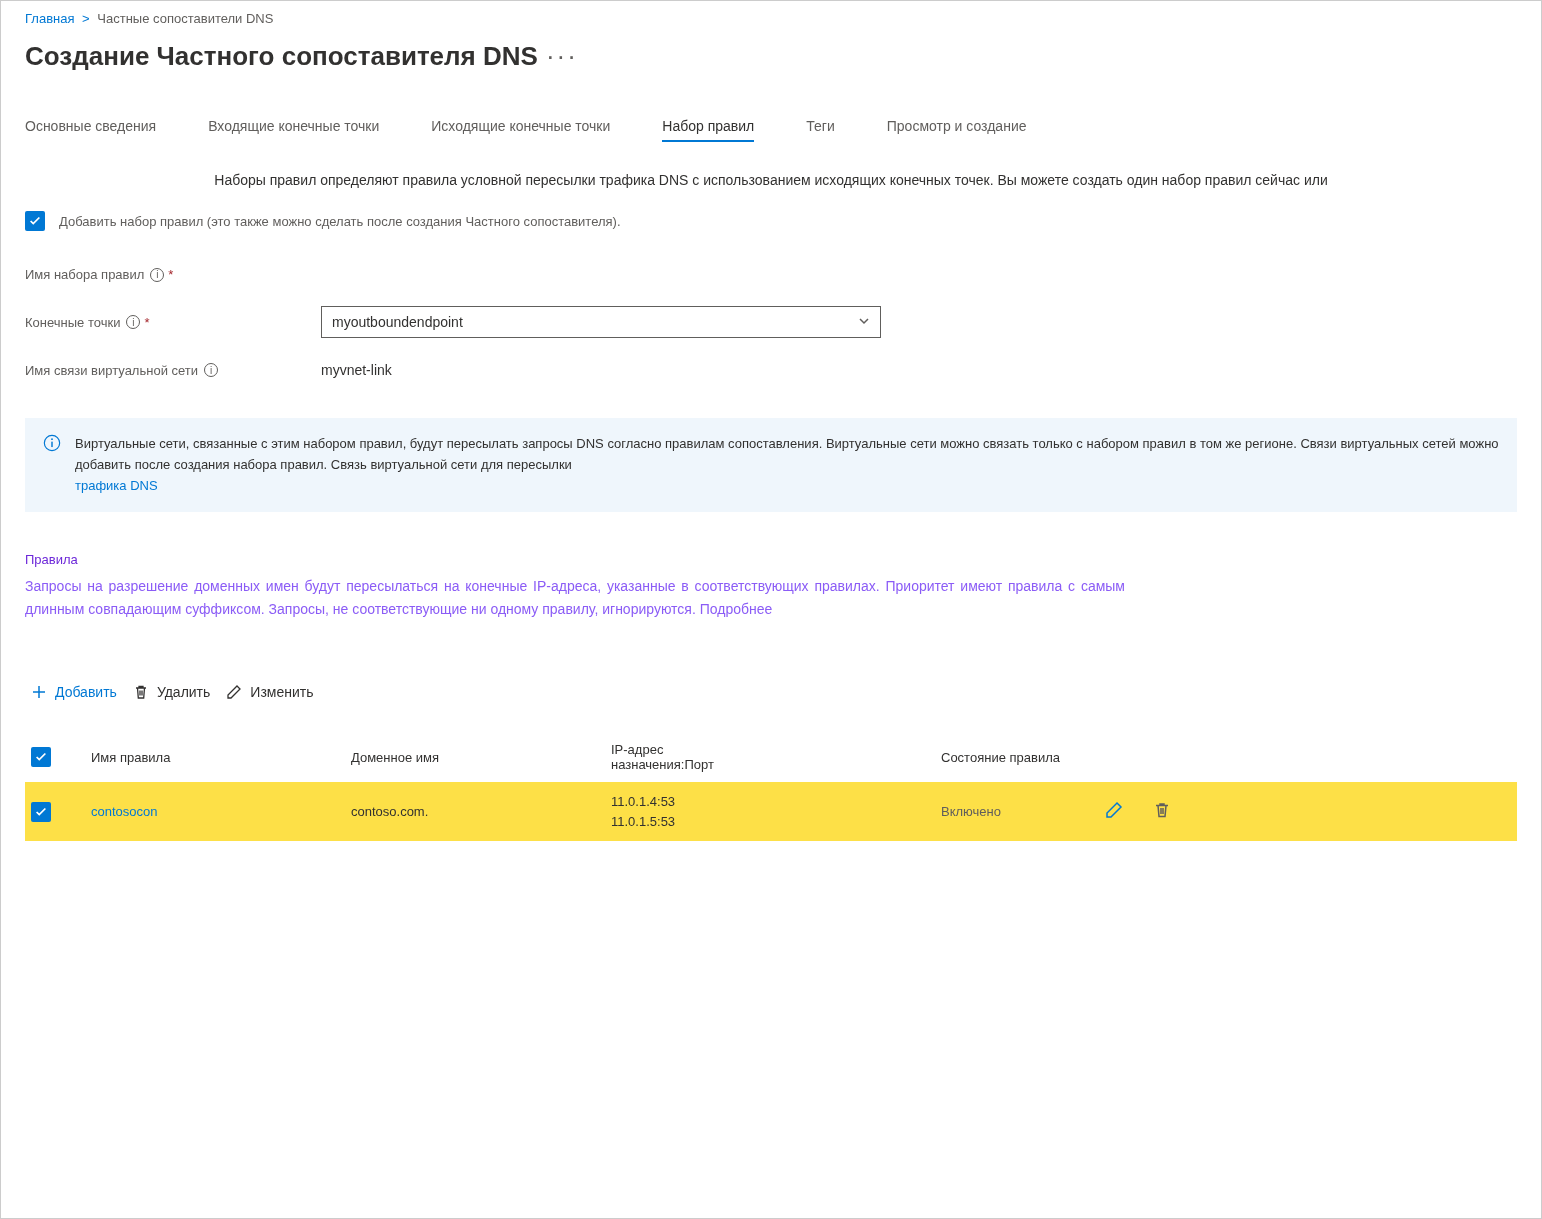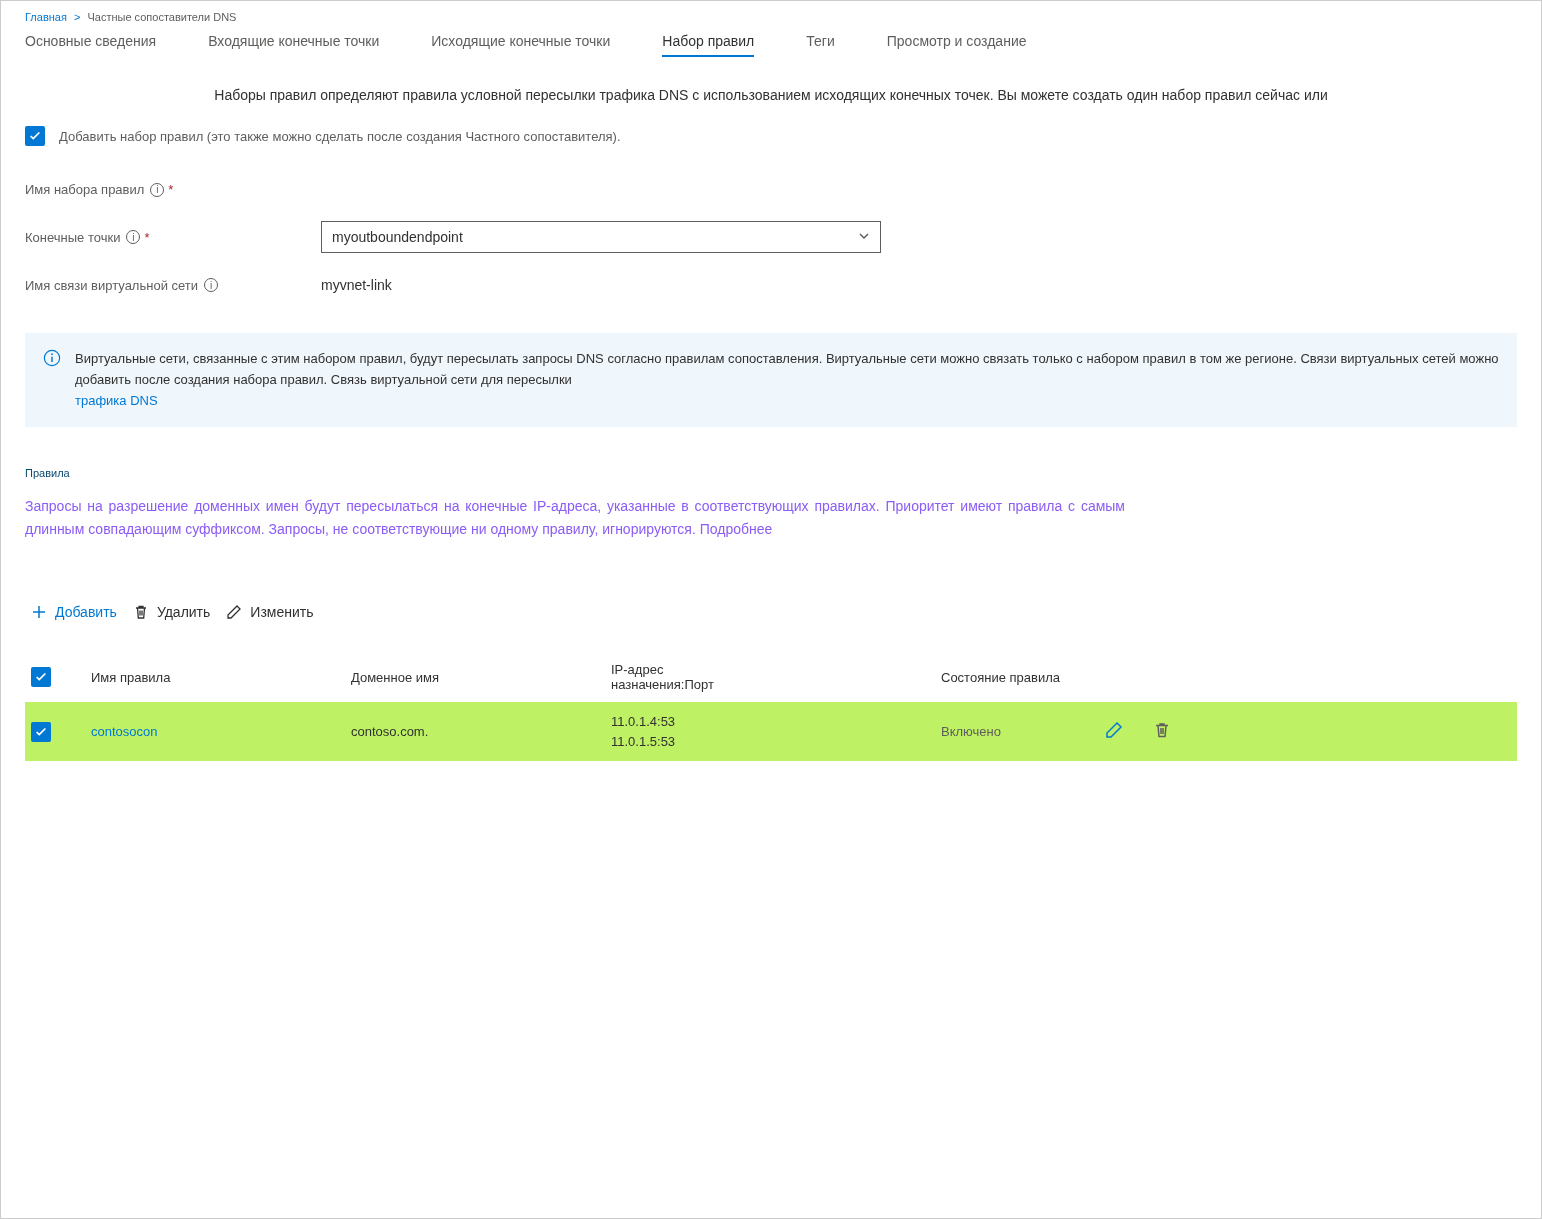--- a/index.html
+++ b/index.html
@@ -7,21 +7,21 @@
   font-family: "Segoe UI", -apple-system, sans-serif;
   font-size: 13px;
   color: #323130;
   background: #fff;
   width: 1542px;
   height: 1219px;
   border: 1px solid #ccc;
   overflow: hidden;
 }
 .container { padding: 10px 24px; }
-.breadcrumb { font-size: 11px; margin-bottom: 4px; }
+.breadcrumb { font-size: 13px; margin-bottom: 15px; }
 .breadcrumb a { color: #0078d4; text-decoration: none; }
 .breadcrumb .sep { color: #0078d4; margin: 0 4px; }
 .breadcrumb .current { color: #605e5c; }
 .page-title {
   font-size: 26px;
   font-weight: 600;
   color: #323130;
   margin-bottom: 40px;
 }
 .page-title .dots { color: #605e5c; margin-left: 8px; letter-spacing: 2px; font-weight: normal; }
@@ -143,21 +143,21 @@
   line-height: 1.6;
 }
 .info-banner .icon {
   color: #0078d4;
   margin-right: 14px;
   flex-shrink: 0;
   width: 18px; height: 18px;
 }
 .info-banner .text a { color: #0078d4; text-decoration: none; }
 
-.section-label { font-size: 11px; color: #0c4a6e; margin-bottom: 16px; }
+.section-label { font-size: 13px; color: #6d28d9; margin-bottom: 8px; }
 .section-desc { font-size: 14px; color: #8b5cf6; line-height: 1.6; margin-bottom: 60px; max-width: 1100px; text-align: justify;}
 
 .toolbar {
   display: flex;
   align-items: center;
   gap: 4px;
   margin-bottom: 28px;
 }
 .toolbar-btn {
   display: flex;
@@ -173,21 +173,21 @@
 
 .table { width: 100%; }
 .thead, .trow {
   display: grid;
   grid-template-columns: 60px 260px 260px 130px 200px 120px 120px;
   align-items: center;
   padding: 10px 6px;
 }
 .thead { font-size: 13px; color: #323130; font-weight: 400; }
 .trow {
-  background: #bef264;
+  background: #fde047;
   font-size: 13px;
   color: #323130;
 }
 .trow .link { color: #0078d4; }
 .trow .muted { color: #605e5c; }
 .row-checkbox {
   width: 20px; height: 20px;
   background: #0078d4;
   border-radius: 2px;
   display: flex;
@@ -206,20 +206,23 @@
 <body>
 
 <div class="container">
 
   <div class="breadcrumb">
     <a href="#">Главная</a>
     <span class="sep">&gt;</span>
     <span class="current">Частные сопоставители DNS</span>
   </div>
 
+  <h1 class="page-title">
+    <span>Создание Частного сопоставителя DNS</span><span class="dots">···</span>
+  </h1>
 
   <div class="tabs">
     <div class="tab">Основные сведения</div>
     <div class="tab">Входящие конечные точки</div>
     <div class="tab">Исходящие конечные точки</div>
     <div class="tab active">Набор правил</div>
     <div class="tab">Теги</div>
     <div class="tab">Просмотр и создание</div>
   </div>
 

